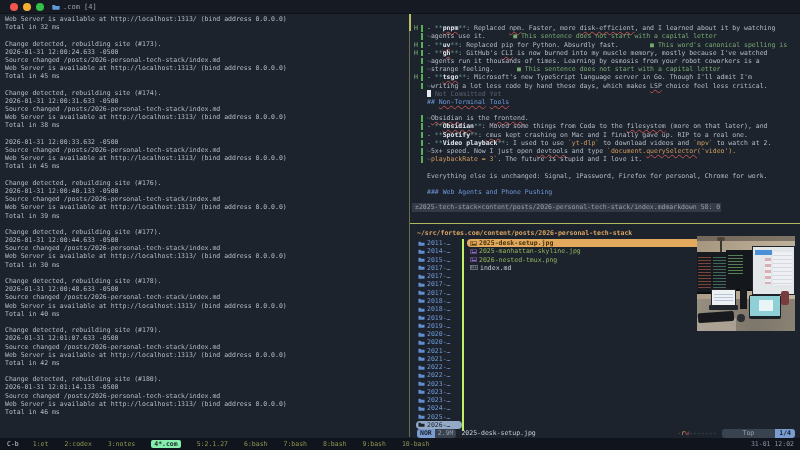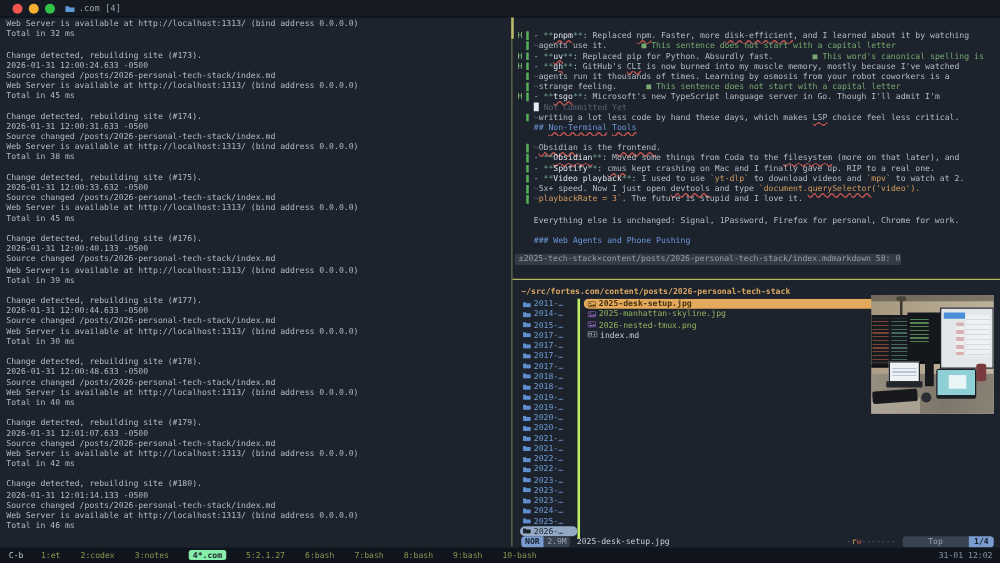--- a/index.html
+++ b/index.html
@@ -25,21 +25,21 @@
   .vborder{position:absolute;left:409px;top:14px;width:1px;height:423px;background:#696e44;}
   .vborder-hot{position:absolute;left:409px;top:14px;width:2px;height:17px;background:#b9bd68;}
   .hborder{position:absolute;left:410px;top:223px;width:390px;height:1px;background:#b2b85e;}
 
   
   .editor{position:absolute;left:412px;top:16px;width:388px;height:186px;overflow:hidden;}
   .eline{position:relative;height:8.2px;line-height:8.2px;white-space:pre;padding-left:15px;}
   .sign{position:absolute;left:2px;top:0;color:#7fb878;}
   .gbar{position:absolute;left:9px;top:1px;width:2px;height:6.5px;background:#55b057;}
   .seg-m{color:#6ca08e;}
-  .seg-b,.seg-bq{color:#dde3ea;font-weight:normal;text-align:center;}
+  .seg-b,.seg-bq{color:#dde3ea;font-weight:bold;text-align:center;}
   .seg-d{color:#77a96f;}
   .seg-h,.seg-hq{color:#6d96d8;}
   .seg-c,.seg-cq{color:#d29a5c;}
   .seg-g{color:#596271;}
   .seg-w{color:#4e5663;}
   .seg-q,.seg-bq,.seg-cq,.seg-hq{text-decoration:underline;text-decoration-style:wavy;
       text-decoration-color:#c0534f;text-decoration-thickness:1px;text-underline-offset:1px;}
   .seg-cur{display:inline-block;width:4px;height:7px;background:#e6ebf2;vertical-align:-1px;}
 
   .estatus{position:absolute;left:412px;top:203px;width:309px;height:9px;background:#343b47;
@@ -140,21 +140,20 @@
       <div class="tl">Source changed /posts/2026-personal-tech-stack/index.md</div>
       <div class="tl">Web Server is available at http://localhost:1313/ (bind address 0.0.0.0)</div>
       <div class="tl">Total in 45 ms</div>
       <div class="tl"> </div>
       <div class="tl">Change detected, rebuilding site (#174).</div>
       <div class="tl">2026-01-31 12:00:31.633 -0500</div>
       <div class="tl">Source changed /posts/2026-personal-tech-stack/index.md</div>
       <div class="tl">Web Server is available at http://localhost:1313/ (bind address 0.0.0.0)</div>
       <div class="tl">Total in 38 ms</div>
       <div class="tl"> </div>
-      <div class="tl">Change detected, rebuilding site (#175).</div>
       <div class="tl">2026-01-31 12:00:33.632 -0500</div>
       <div class="tl">Source changed /posts/2026-personal-tech-stack/index.md</div>
       <div class="tl">Web Server is available at http://localhost:1313/ (bind address 0.0.0.0)</div>
       <div class="tl">Total in 45 ms</div>
       <div class="tl"> </div>
       <div class="tl">Change detected, rebuilding site (#176).</div>
       <div class="tl">2026-01-31 12:00:40.133 -0500</div>
       <div class="tl">Source changed /posts/2026-personal-tech-stack/index.md</div>
       <div class="tl">Web Server is available at http://localhost:1313/ (bind address 0.0.0.0)</div>
       <div class="tl">Total in 39 ms</div>
@@ -190,22 +189,22 @@
 
   <div class="editor" id="editor">
       <div class="eline"> </div>
       <div class="eline"><span class="sign">H</span><span class="gbar"></span><span>- </span><span class="seg-m">**</span><span class="seg-bq">pnpm</span><span class="seg-m">**</span><span>: Replaced </span><span class="seg-q">npm</span><span>. Faster, more </span><span class="seg-q">disk-efficient</span><span>, and I learned about it by watching</span></div>
       <div class="eline"><span class="gbar"></span><span class="seg-w">↪</span><span>agents use it.</span><span>       </span><span class="seg-d">■ This sentence does not start with a capital letter</span></div>
       <div class="eline"><span class="sign">H</span><span class="gbar"></span><span>- </span><span class="seg-m">**</span><span class="seg-bq">uv</span><span class="seg-m">**</span><span>: Replaced pip for Python. Absurdly fast.</span><span>        </span><span class="seg-d">■ This word's canonical spelling is</span></div>
       <div class="eline"><span class="sign">H</span><span class="gbar"></span><span>- </span><span class="seg-m">**</span><span class="seg-bq">gh</span><span class="seg-m">**</span><span>: GitHub's </span><span class="seg-q">CLI</span><span> is now burned into my muscle memory, mostly because I've watched</span></div>
       <div class="eline"><span class="gbar"></span><span class="seg-w">↪</span><span>agents run it thousands of times. Learning by osmosis from your robot coworkers is a</span></div>
       <div class="eline"><span class="gbar"></span><span class="seg-w">↪</span><span>strange feeling.</span><span>      </span><span class="seg-d">■ This sentence does not start with a capital letter</span></div>
       <div class="eline"><span class="sign">H</span><span class="gbar"></span><span>- </span><span class="seg-m">**</span><span class="seg-bq">tsgo</span><span class="seg-m">**</span><span>: Microsoft's new TypeScript language server in Go. Though I'll admit I'm</span></div>
+      <div class="eline"><span class="gbar"></span><span class="seg-w">↪</span><span>writing a lot less code by hand these days, which makes </span><span class="seg-q">LSP</span><span> choice feel less critical.</span></div>
       <div class="eline"><span class="seg-cur"></span><span class="seg-g"> Not Committed Yet</span></div>
-      <div class="eline"><span class="gbar"></span><span class="seg-w">↪</span><span>writing a lot less code by hand these days, which makes </span><span class="seg-q">LSP</span><span> choice feel less critical.</span></div>
       <div class="eline"><span class="seg-h">## </span><span class="seg-hq">Non-Terminal</span><span class="seg-h"> </span><span class="seg-hq">Tools</span></div>
       <div class="eline"> </div>
       <div class="eline"><span class="gbar"></span><span class="seg-w">↪</span><span class="seg-q">Obsidian</span><span> is the </span><span class="seg-q">frontend</span><span>.</span></div>
       <div class="eline"><span class="gbar"></span><span>- </span><span class="seg-m">**</span><span class="seg-bq">Obsidian</span><span class="seg-m">**</span><span>: Moved some things from Coda to the </span><span class="seg-q">filesystem</span><span> (more on that later), and</span></div>
       <div class="eline"><span class="gbar"></span><span>- </span><span class="seg-m">**</span><span class="seg-b">Spotify</span><span class="seg-m">**</span><span>: </span><span class="seg-q">cmus</span><span> kept crashing on Mac and I finally gave up. RIP to a real one.</span></div>
       <div class="eline"><span class="gbar"></span><span>- </span><span class="seg-m">**</span><span class="seg-b">Video playback</span><span class="seg-m">**</span><span>: I used to use </span><span class="seg-c">`yt-dlp`</span><span> to download videos and </span><span class="seg-c">`mpv`</span><span> to watch at 2.</span></div>
       <div class="eline"><span class="gbar"></span><span class="seg-w">↪</span><span>5x+ speed. Now I just open </span><span class="seg-q">devtools</span><span> and type </span><span class="seg-c">`document.</span><span class="seg-cq">querySelector</span><span class="seg-c">('video').</span></div>
       <div class="eline"><span class="gbar"></span><span class="seg-w">↪</span><span class="seg-c">playbackRate = 3`</span><span>. The future is stupid and I love it.</span></div>
       <div class="eline"> </div>
       <div class="eline"><span>Everything else is unchanged: Signal, 1Password, Firefox for personal, Chrome for work.</span></div>

